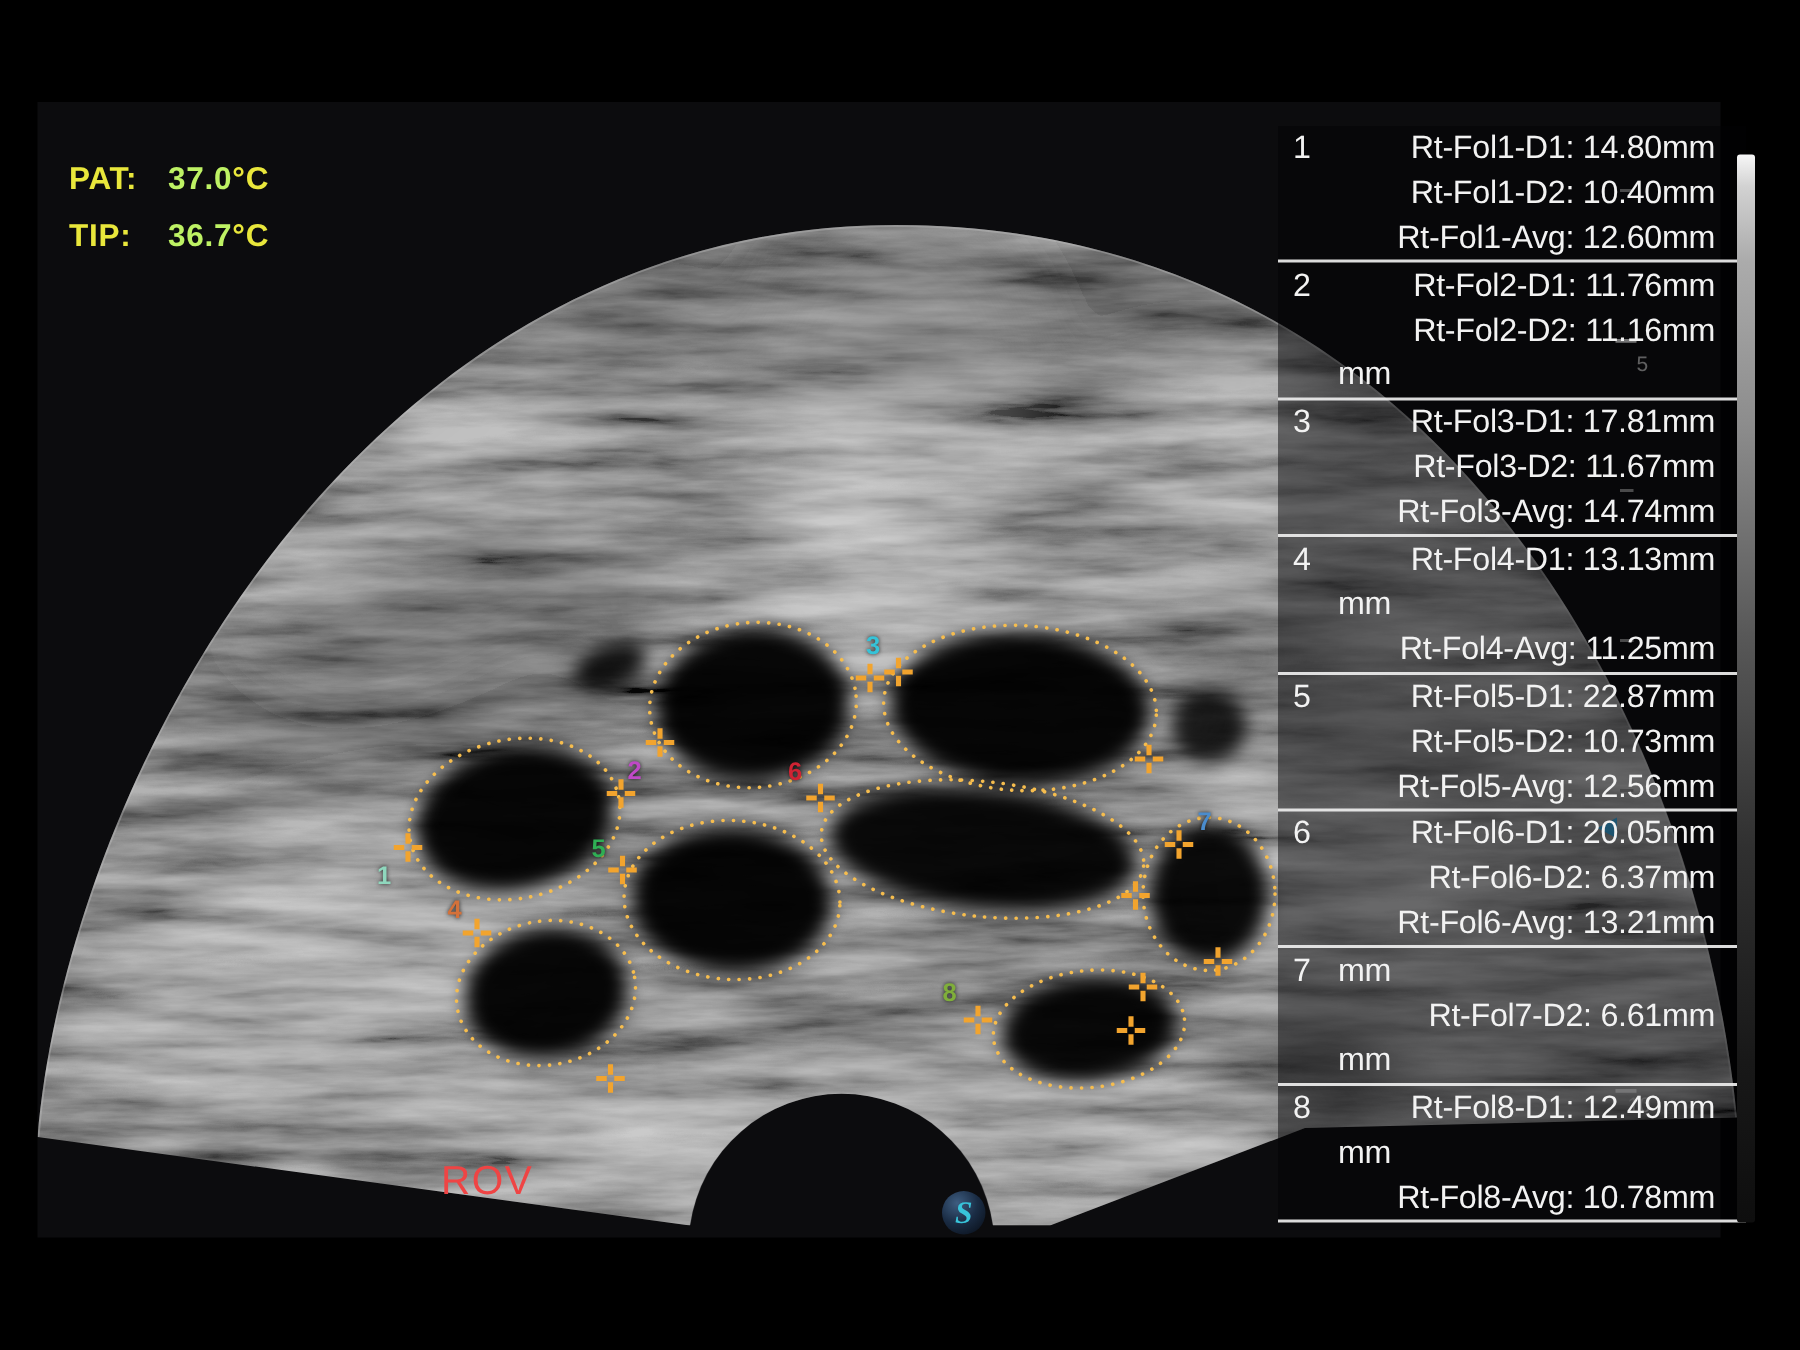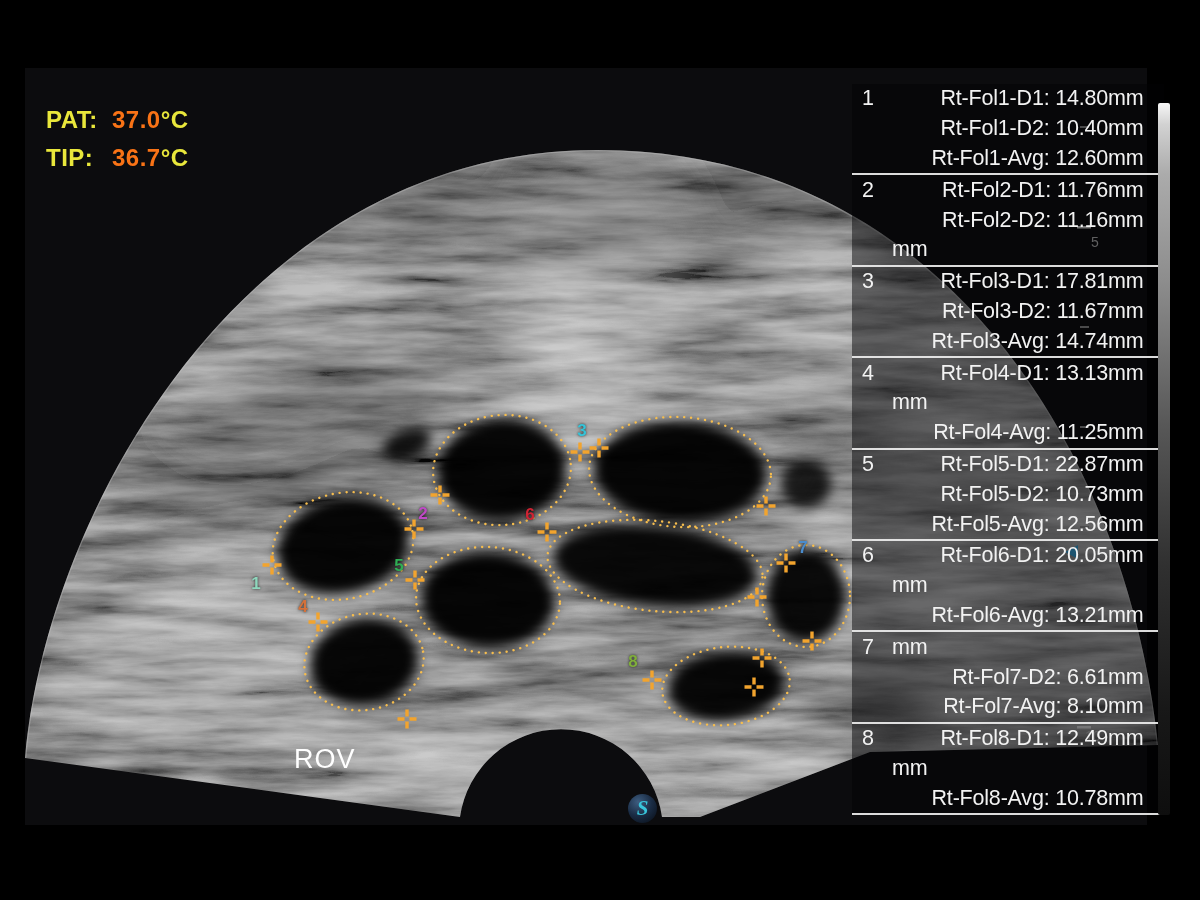--- a/index.html
+++ b/index.html
@@ -2,29 +2,29 @@
 <html><head>
 <meta charset="utf-8">
 <style>
   html,body{margin:0;padding:0;background:#000;width:1200px;height:900px;overflow:hidden;}
   .stage{position:relative;width:1200px;height:900px;background:#000;
          font-family:"Liberation Sans","DejaVu Sans",sans-serif;}
   .scan-area{position:absolute;left:25px;top:68px;width:1122px;height:757px;background:#0c0c0e;}
   svg.us{position:absolute;left:0;top:0;z-index:1;}
 
   
-  .temps{position:absolute;left:46px;top:101px;z-index:5;font-weight:bold;font-size:24px;
+  .temps{position:absolute;left:46px;top:101px;z-index:5;font-weight:bold;font-size:21px;
          letter-spacing:0.5px;line-height:38px;}
   .temps .row{display:flex;}
   .tlab{width:66px;color:#e9e73b;}
-  .tval{color:#f97316;}
+  .tval{color:#bef264;}
   .tunit{color:#e9e73b;}
 
   
-  .rov{position:absolute;left:294px;top:744px;z-index:5;color:#ffffff;font-size:27px;
+  .rov{position:absolute;left:294px;top:772px;z-index:5;color:#ef4444;font-size:27px;
        font-weight:500;letter-spacing:1px;}
 
   
   .panel{position:absolute;left:852px;top:84px;width:312px;z-index:3;
          background:rgba(2,2,4,0.48);}
   .group{border-bottom:2px solid rgba(238,238,238,0.92);}
   .line{display:flex;align-items:center;height:29.8px;font-size:21.5px;color:#f2f2f2;
         letter-spacing:-0.2px;white-space:pre;}
   .gnum{width:40px;padding-left:10px;box-sizing:border-box;}
   .gtext{flex:1;text-align:right;}
@@ -193,27 +193,27 @@
         <div class="line"><span class="gnum"></span><span class="gunit">mm</span></div>
         <div class="line"><span class="gnum"></span><span class="gtext">Rt-Fol4-Avg: 11.25</span><span class="gunit">mm</span></div>
       </div>
       <div class="group">
         <div class="line"><span class="gnum">5</span><span class="gtext">Rt-Fol5-D1: 22.87</span><span class="gunit">mm</span></div>
         <div class="line"><span class="gnum"></span><span class="gtext">Rt-Fol5-D2: 10.73</span><span class="gunit">mm</span></div>
         <div class="line"><span class="gnum"></span><span class="gtext">Rt-Fol5-Avg: 12.56</span><span class="gunit">mm</span></div>
       </div>
       <div class="group">
         <div class="line"><span class="gnum">6</span><span class="gtext">Rt-Fol6-D1: 20.05</span><span class="gunit">mm</span></div>
-        <div class="line"><span class="gnum"></span><span class="gunit">mm</span></div>
+        <div class="line"><span class="gnum"></span><span class="gtext">Rt-Fol6-D2: 6.37</span><span class="gunit">mm</span></div>
         <div class="line"><span class="gnum"></span><span class="gtext">Rt-Fol6-Avg: 13.21</span><span class="gunit">mm</span></div>
       </div>
       <div class="group">
         <div class="line"><span class="gnum">7</span><span class="gunit">mm</span></div>
         <div class="line"><span class="gnum"></span><span class="gtext">Rt-Fol7-D2: 6.61</span><span class="gunit">mm</span></div>
-        <div class="line"><span class="gnum"></span><span class="gtext">Rt-Fol7-Avg: 8.10</span><span class="gunit">mm</span></div>
+        <div class="line"><span class="gnum"></span><span class="gunit">mm</span></div>
       </div>
       <div class="group">
         <div class="line"><span class="gnum">8</span><span class="gtext">Rt-Fol8-D1: 12.49</span><span class="gunit">mm</span></div>
         <div class="line"><span class="gnum"></span><span class="gunit">mm</span></div>
         <div class="line"><span class="gnum"></span><span class="gtext">Rt-Fol8-Avg: 10.78</span><span class="gunit">mm</span></div>
       </div>
     </div>
 
   <div class="sbar"></div>
 

